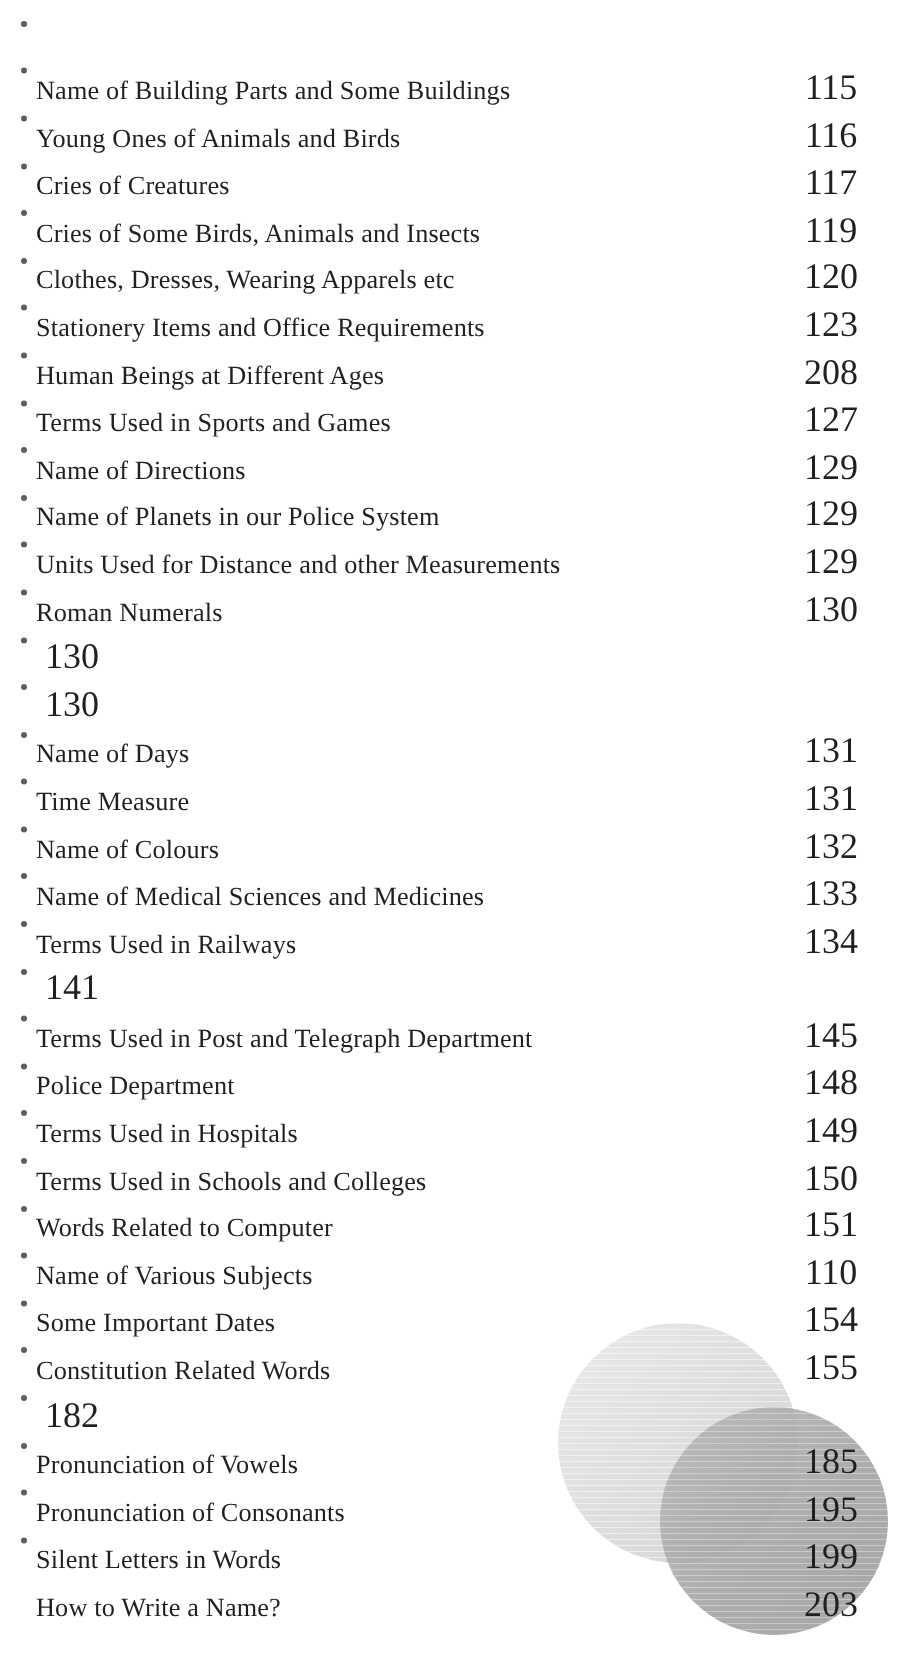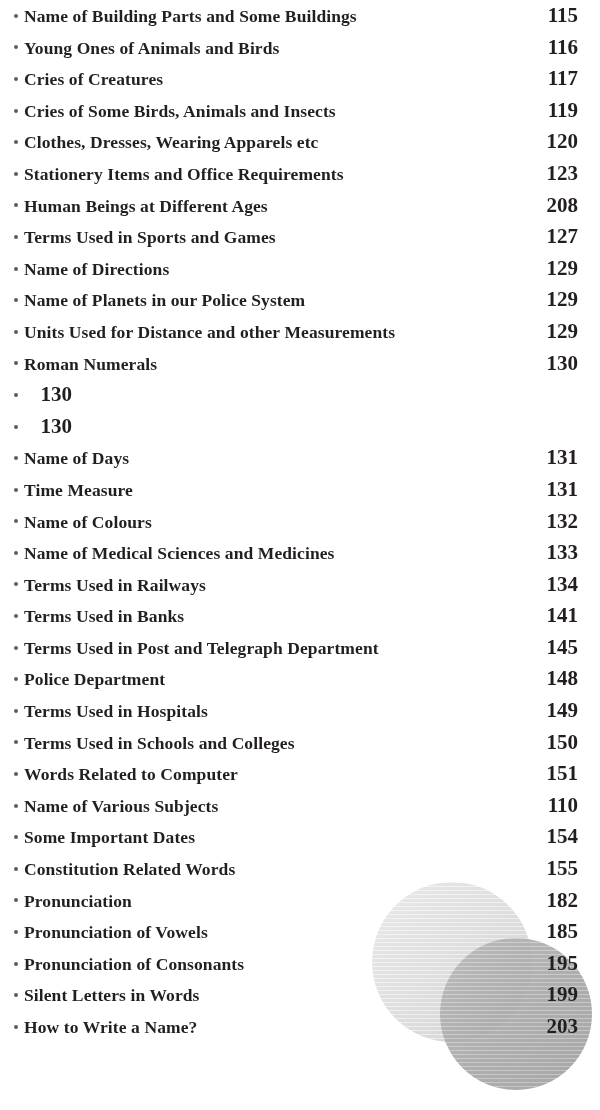--- a/index.html
+++ b/index.html
@@ -50,21 +50,20 @@
       linear-gradient(135deg, #b9b9b9 0%, #a9a9a9 50%, #9e9e9e 100%);
     opacity: 0.92;
   }
 
   .toc {
     position: relative;
     z-index: 2;
     padding: 0;
     margin: 0;
     list-style: none;
-    font-weight: bold;
   }
   .toc-row {
     display: flex;
     align-items: baseline;
     height: 31.6px;
     padding: 0 22px 0 8px;
   }
   .bullet {
     flex: 0 0 auto;
     width: 16px;
@@ -85,23 +84,24 @@
     font-size: 17.5px;
     line-height: 31.6px;
     white-space: nowrap;
     overflow: hidden;
     text-overflow: ellipsis;
     letter-spacing: 0.1px;
   }
   .entry-page {
     flex: 0 0 auto;
     width: 48px;
-    text-align: right;
-    font-size: 21px;
+    text-align: center;
+    font-size: 24px;
     line-height: 31.6px;
+    margin-top: 44px;
   }
 </style>
 </head>
 <body>
 
 <div class="deco deco-light"></div>
 <div class="deco deco-dark"></div>
 
 <ul class="toc" id="toc-list">
     <li class="toc-row">
@@ -232,21 +232,20 @@
       <span class="bullet">
         <i></i>
       </span>
       <span class="entry-title">Terms Used in Railways</span>
       <span class="entry-page">134</span>
     </li>
     <li class="toc-row">
       <span class="bullet">
         <i></i>
       </span>
-      <span class="entry-title">Terms Used in Banks</span>
       <span class="entry-page">141</span>
     </li>
     <li class="toc-row">
       <span class="bullet">
         <i></i>
       </span>
       <span class="entry-title">Terms Used in Post and Telegraph Department</span>
       <span class="entry-page">145</span>
     </li>
     <li class="toc-row">
@@ -295,21 +294,20 @@
       <span class="bullet">
         <i></i>
       </span>
       <span class="entry-title">Constitution Related Words</span>
       <span class="entry-page">155</span>
     </li>
     <li class="toc-row">
       <span class="bullet">
         <i></i>
       </span>
-      <span class="entry-title">Pronunciation</span>
       <span class="entry-page">182</span>
     </li>
     <li class="toc-row">
       <span class="bullet">
         <i></i>
       </span>
       <span class="entry-title">Pronunciation of Vowels</span>
       <span class="entry-page">185</span>
     </li>
     <li class="toc-row">

